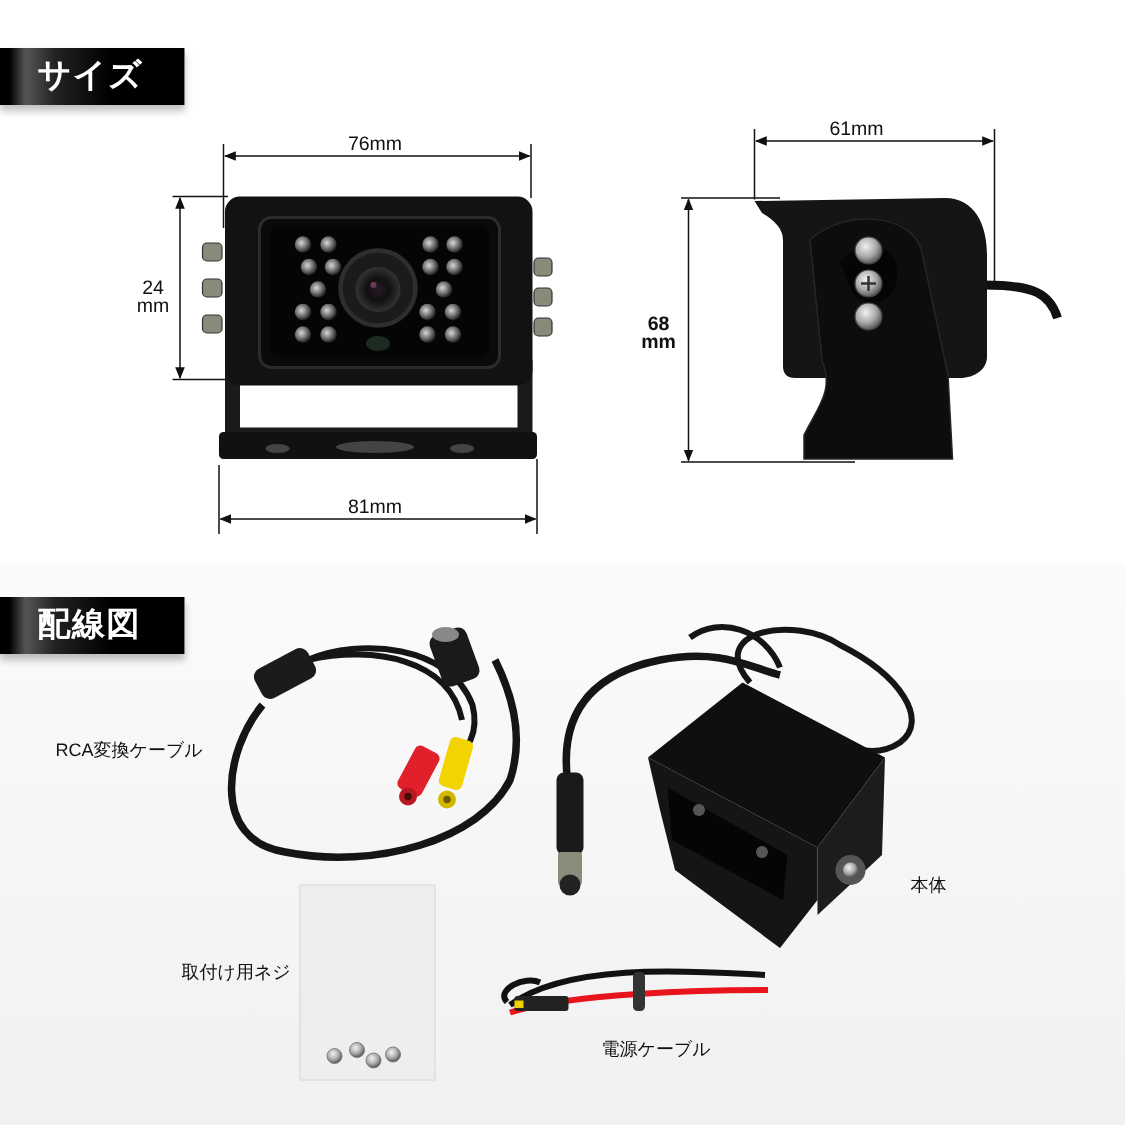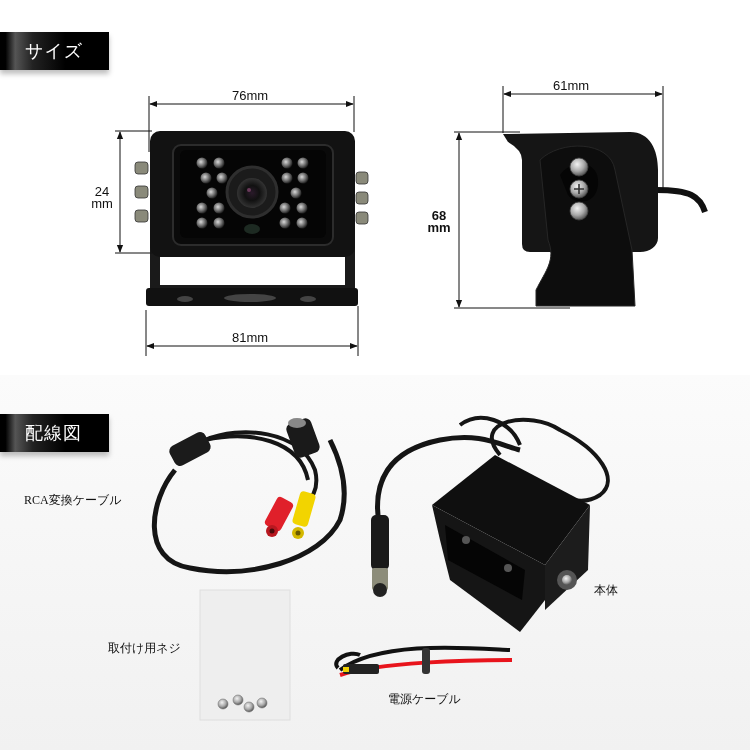--- a/index.html
+++ b/index.html
@@ -1,33 +1,33 @@
 <!DOCTYPE html>
 <html><head>
 <meta charset="utf-8">
 <style>
   html,body{margin:0;padding:0;background:#fff;}
   body{width:750px;height:750px;position:relative;overflow:hidden;font-family:"Liberation Sans","DejaVu Sans",sans-serif;color:#111;}
-  .section-bar{position:absolute;left:0;width:109px;height:38px;background:linear-gradient(90deg,#000 0%,#000 5%,#555 14%,#222 30%,#000 60%,#000 100%);box-shadow:0 4px 5px rgba(0,0,0,0.25);color:#fff;font-family:"DejaVu Sans",sans-serif;font-weight:normal;font-size:18px;line-height:38px;}
+  .section-bar{position:absolute;left:0;width:123px;height:38px;background:linear-gradient(90deg,#000 0%,#000 5%,#555 14%,#222 30%,#000 60%,#000 100%);box-shadow:0 4px 5px rgba(0,0,0,0.25);color:#fff;font-family:"DejaVu Sans",sans-serif;font-weight:bold;font-size:22px;line-height:38px;}
   .section-bar span{position:absolute;left:25px;top:0;letter-spacing:1px;}
   .lower-bg{position:absolute;left:0;top:375px;width:750px;height:375px;background:linear-gradient(180deg,#fbfbfb 0%,#f1f1f1 100%);}
-  .label{position:absolute;font-size:12px;color:#111;white-space:nowrap;font-family:Liberation Serif, serif;}
+  .label{position:absolute;font-size:12px;color:#111;white-space:nowrap;font-family:Liberation Sans, sans-serif;margin-left:13px;}
   .dim{position:absolute;font-size:13px;color:#111;font-family:"Liberation Sans",sans-serif;text-align:center;line-height:12px;}
   svg{position:absolute;left:0;top:0;}
 </style>
 </head>
 <body>
 
 <div class="lower-bg"></div>
 
 <div class="section-bar" style="top:32px;">
   <span>サイズ</span>
 </div>
 
-<div class="section-bar" style="top:398px;margin-top:16px;">
+<div class="section-bar" style="top:398px;">
   <span>配線図</span>
 </div>
 
 <svg width="750" height="750" viewBox="0 0 750 750">
   <defs>
     <marker id="arr" viewBox="0 0 10 10" refX="9" refY="5" markerWidth="8" markerHeight="8" orient="auto-start-reverse">
       <path d="M0,1 L10,5 L0,9 z" fill="#111"></path>
     </marker>
     <radialGradient id="lens" cx="50%" cy="50%" r="50%">
       <stop offset="0" stop-color="#2a1a2a"></stop>

